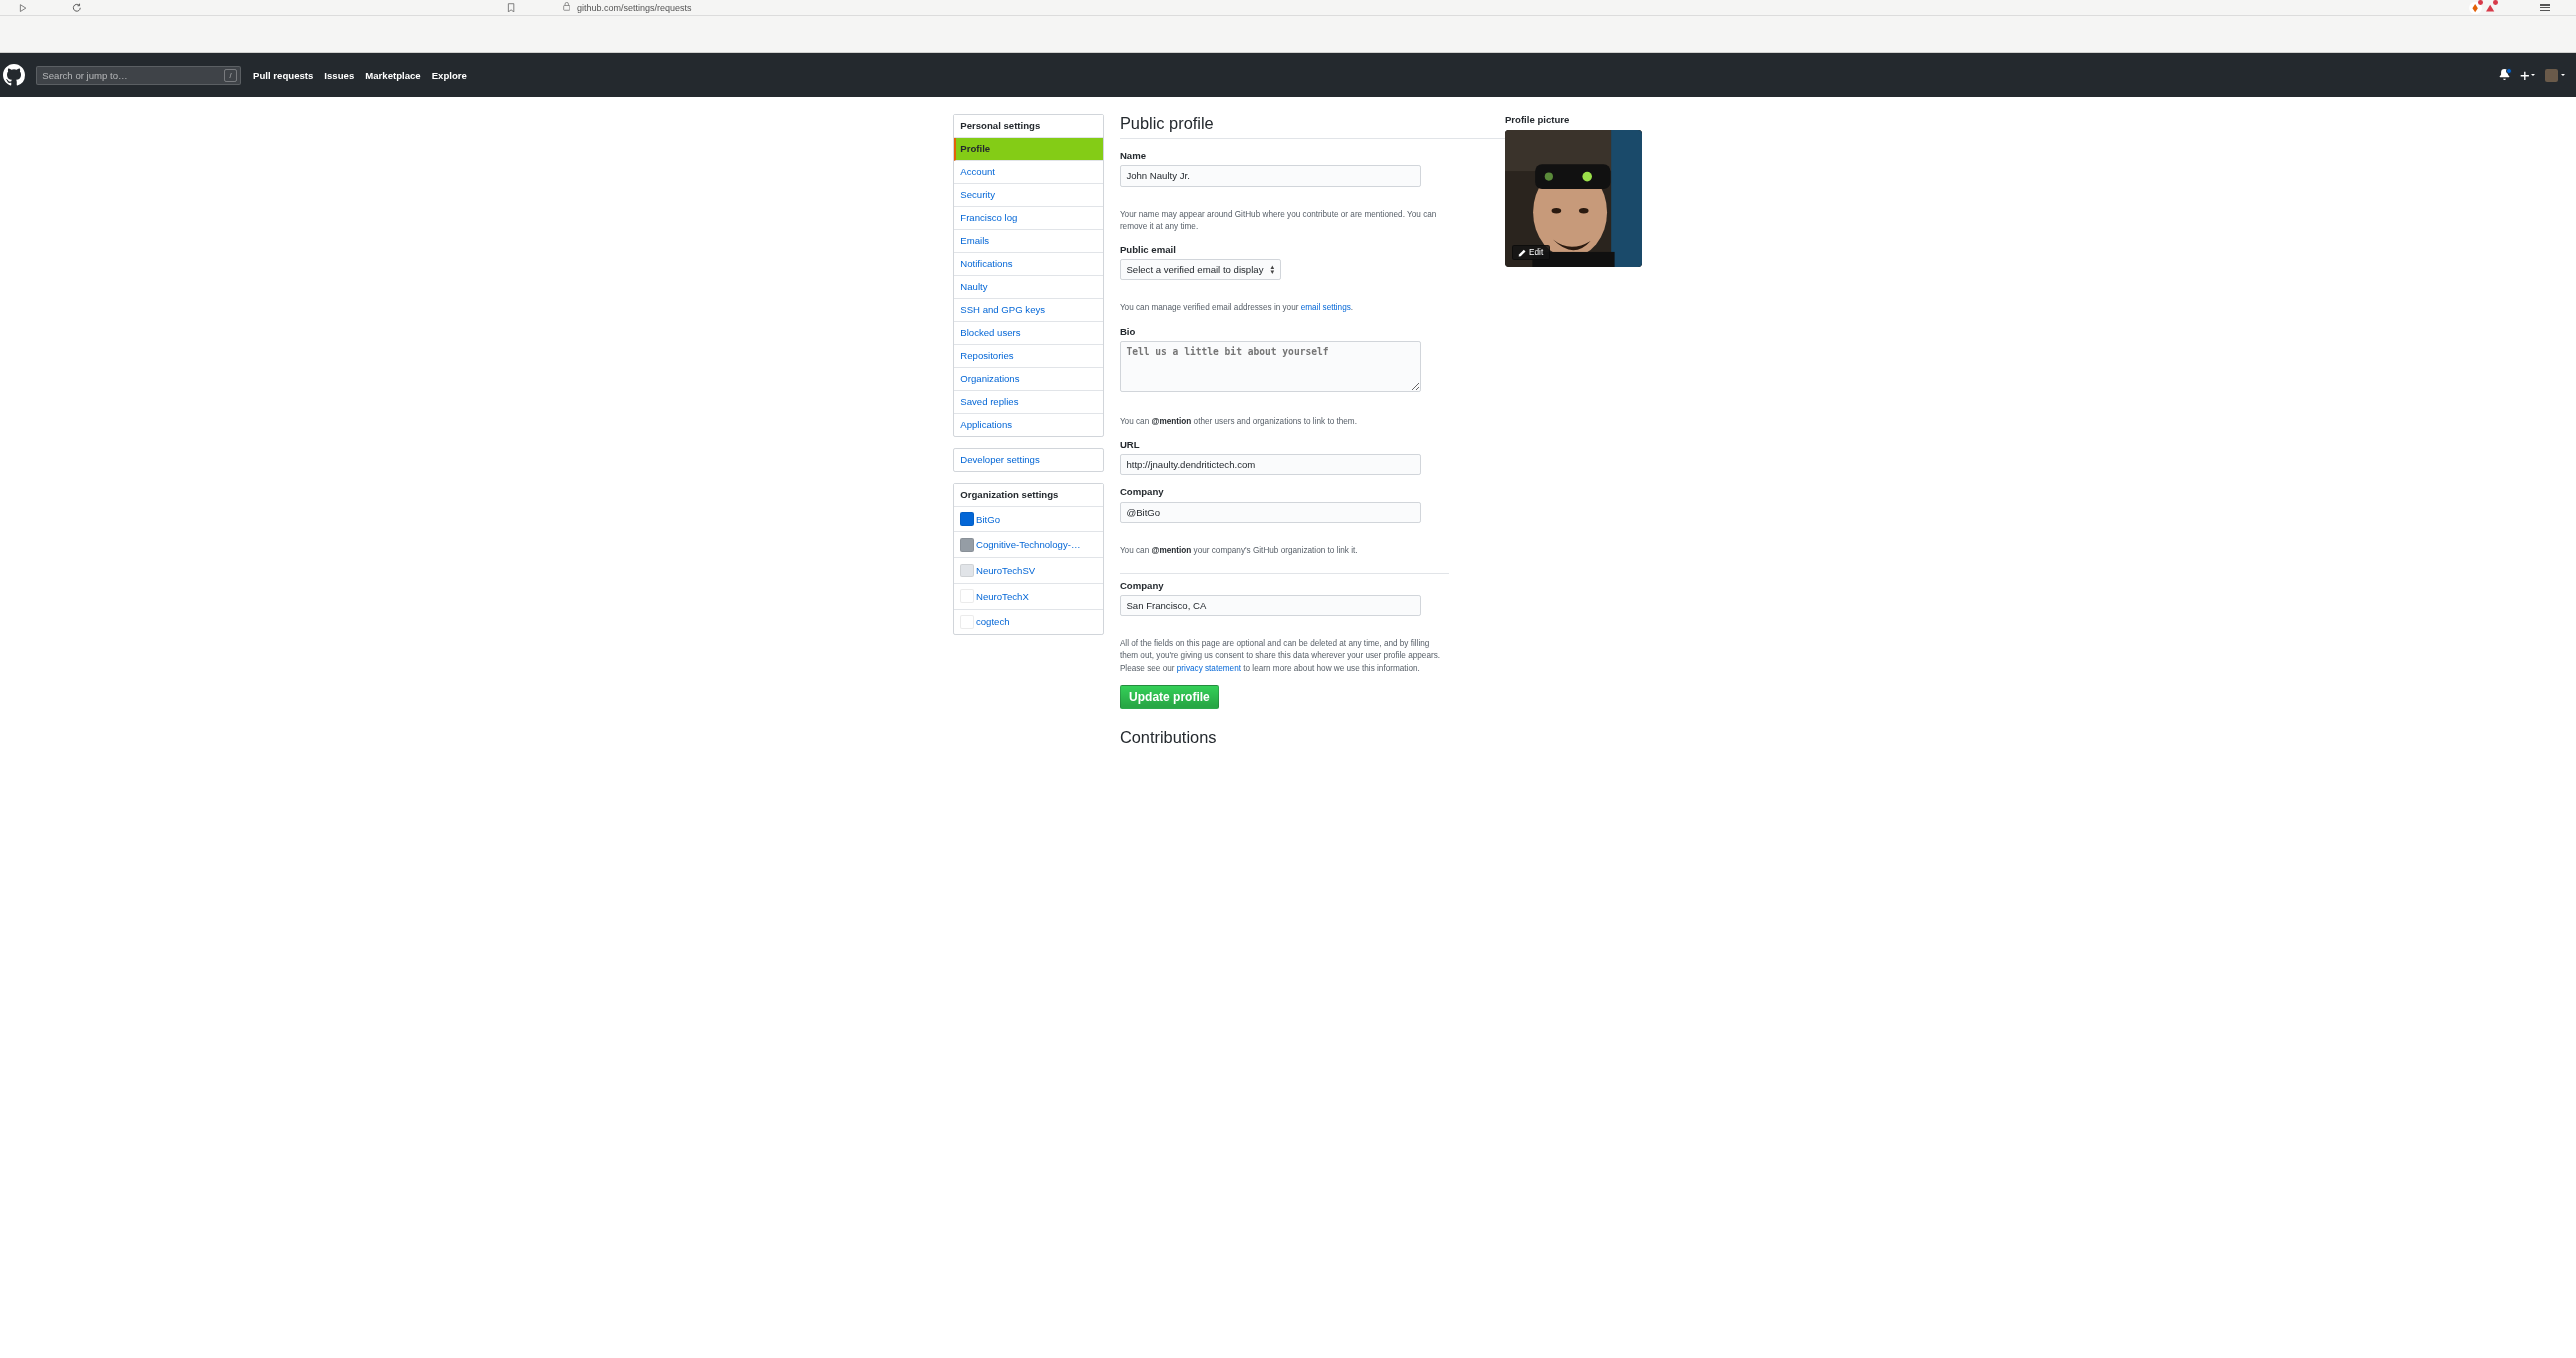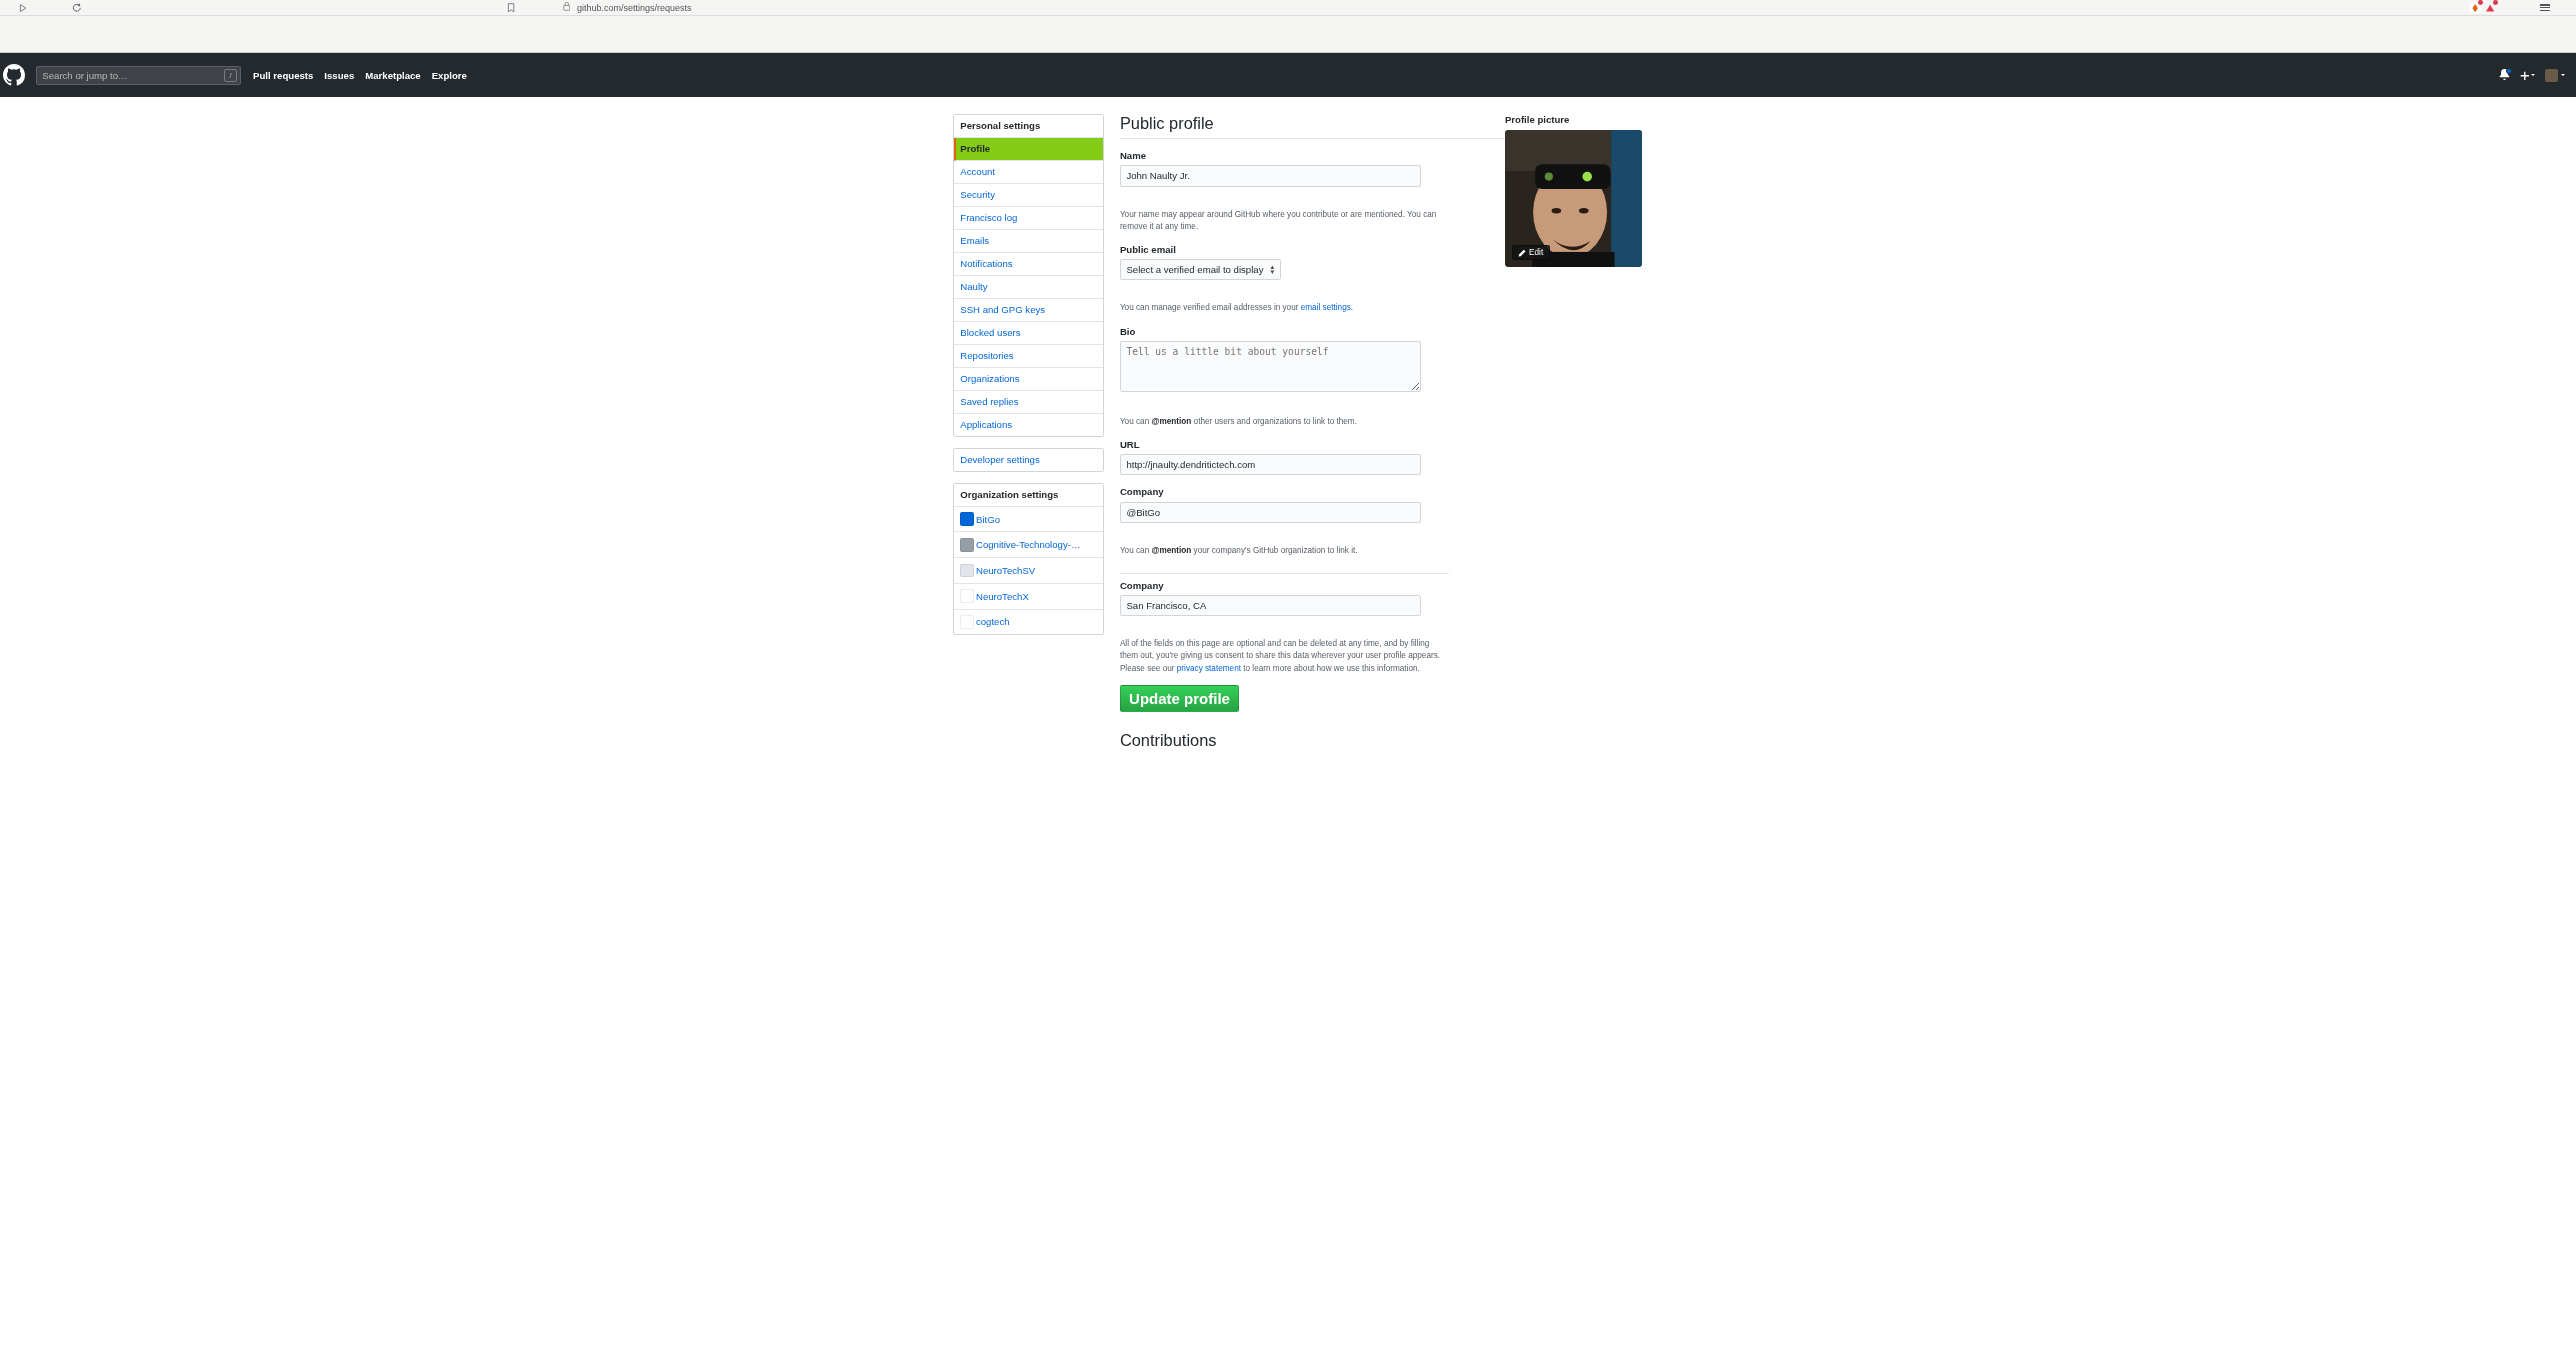--- a/index.html
+++ b/index.html
@@ -61,24 +61,24 @@
   .subhead { border-bottom:0.7px solid #e1e4e8; padding-bottom:5.5px; margin-bottom:11px; }
   .subhead h2 { font-size:16.4px; font-weight:400; }
 
   
   .form-group { margin-bottom:11px; }
   .form-group label { display:block; font-weight:600; margin-bottom:4.1px; font-size:9.6px; }
   .form-control { width:301px; max-width:100%; padding:4.1px 5.5px; font-size:9.6px; background:#fafbfc; border:0.7px solid #d1d5da; border-radius:2.1px; color:#24292e; }
   .form-select { padding:4.1px 16.4px 4.1px 5.5px; font-size:9.6px; background:#fafbfc; border:0.7px solid #d1d5da; border-radius:2.1px; position:relative; display:inline-block; }
   .select-wrap { position:relative; display:inline-block; }
   .select-wrap .sel-arrows { position:absolute; right:5.5px; top:50%; transform:translateY(-50%); pointer-events:none; color:#444; font-size:6.2px; line-height:4.8px; }
-  textarea.form-control { height:51px; resize:vertical; }
+  textarea.form-control { height:51px; resize:vertical;font-weight:bold; }
   .note { font-size:8.2px; color:#586069; margin-top:22px; line-height:1.5; }
   .note strong { font-weight:600; color:#24292e; }
-  .btn-primary { background:#2ea44f; background-image:linear-gradient(-180deg,#34d058,#28a745 90%); border:0.7px solid rgba(27,31,35,.2); border-radius:2.1px; color:#fff; font-weight:600; font-size:15px; padding:4.1px 8.2px; cursor:pointer; }
+  .btn-primary { background:#2ea44f; background-image:linear-gradient(-180deg,#34d058,#28a745 90%); border:0.7px solid rgba(27,31,35,.2); border-radius:2.1px; color:#fff; font-weight:600; font-size:12px; padding:4.1px 8.2px; cursor:pointer; }
 
   .pic-col label { font-weight:600; display:block; margin-bottom:5.5px; }
   .avatar-box { width:137px; height:137px; border-radius:4.1px; background:#333 center/cover; position:relative; overflow:hidden; }
   .avatar-box .fake-img { position:absolute; inset:0; }
   .edit-btn { position:absolute; left:6.8px; bottom:6.8px; background:rgba(20,20,20,0.85); color:#fff; border:0.7px solid rgba(0,0,0,0.4); border-radius:2.1px; padding:2.1px 5.5px; font-size:8.2px; display:flex; align-items:center; gap:2.7px; }
 
   .contrib-h2 { font-size:16.4px; font-weight:400; margin-top:19px; }
 
   .hr { border:0; border-top:0.7px solid #e1e4e8; margin:16.4px 0 5.5px; width:329px; }
 </style>

